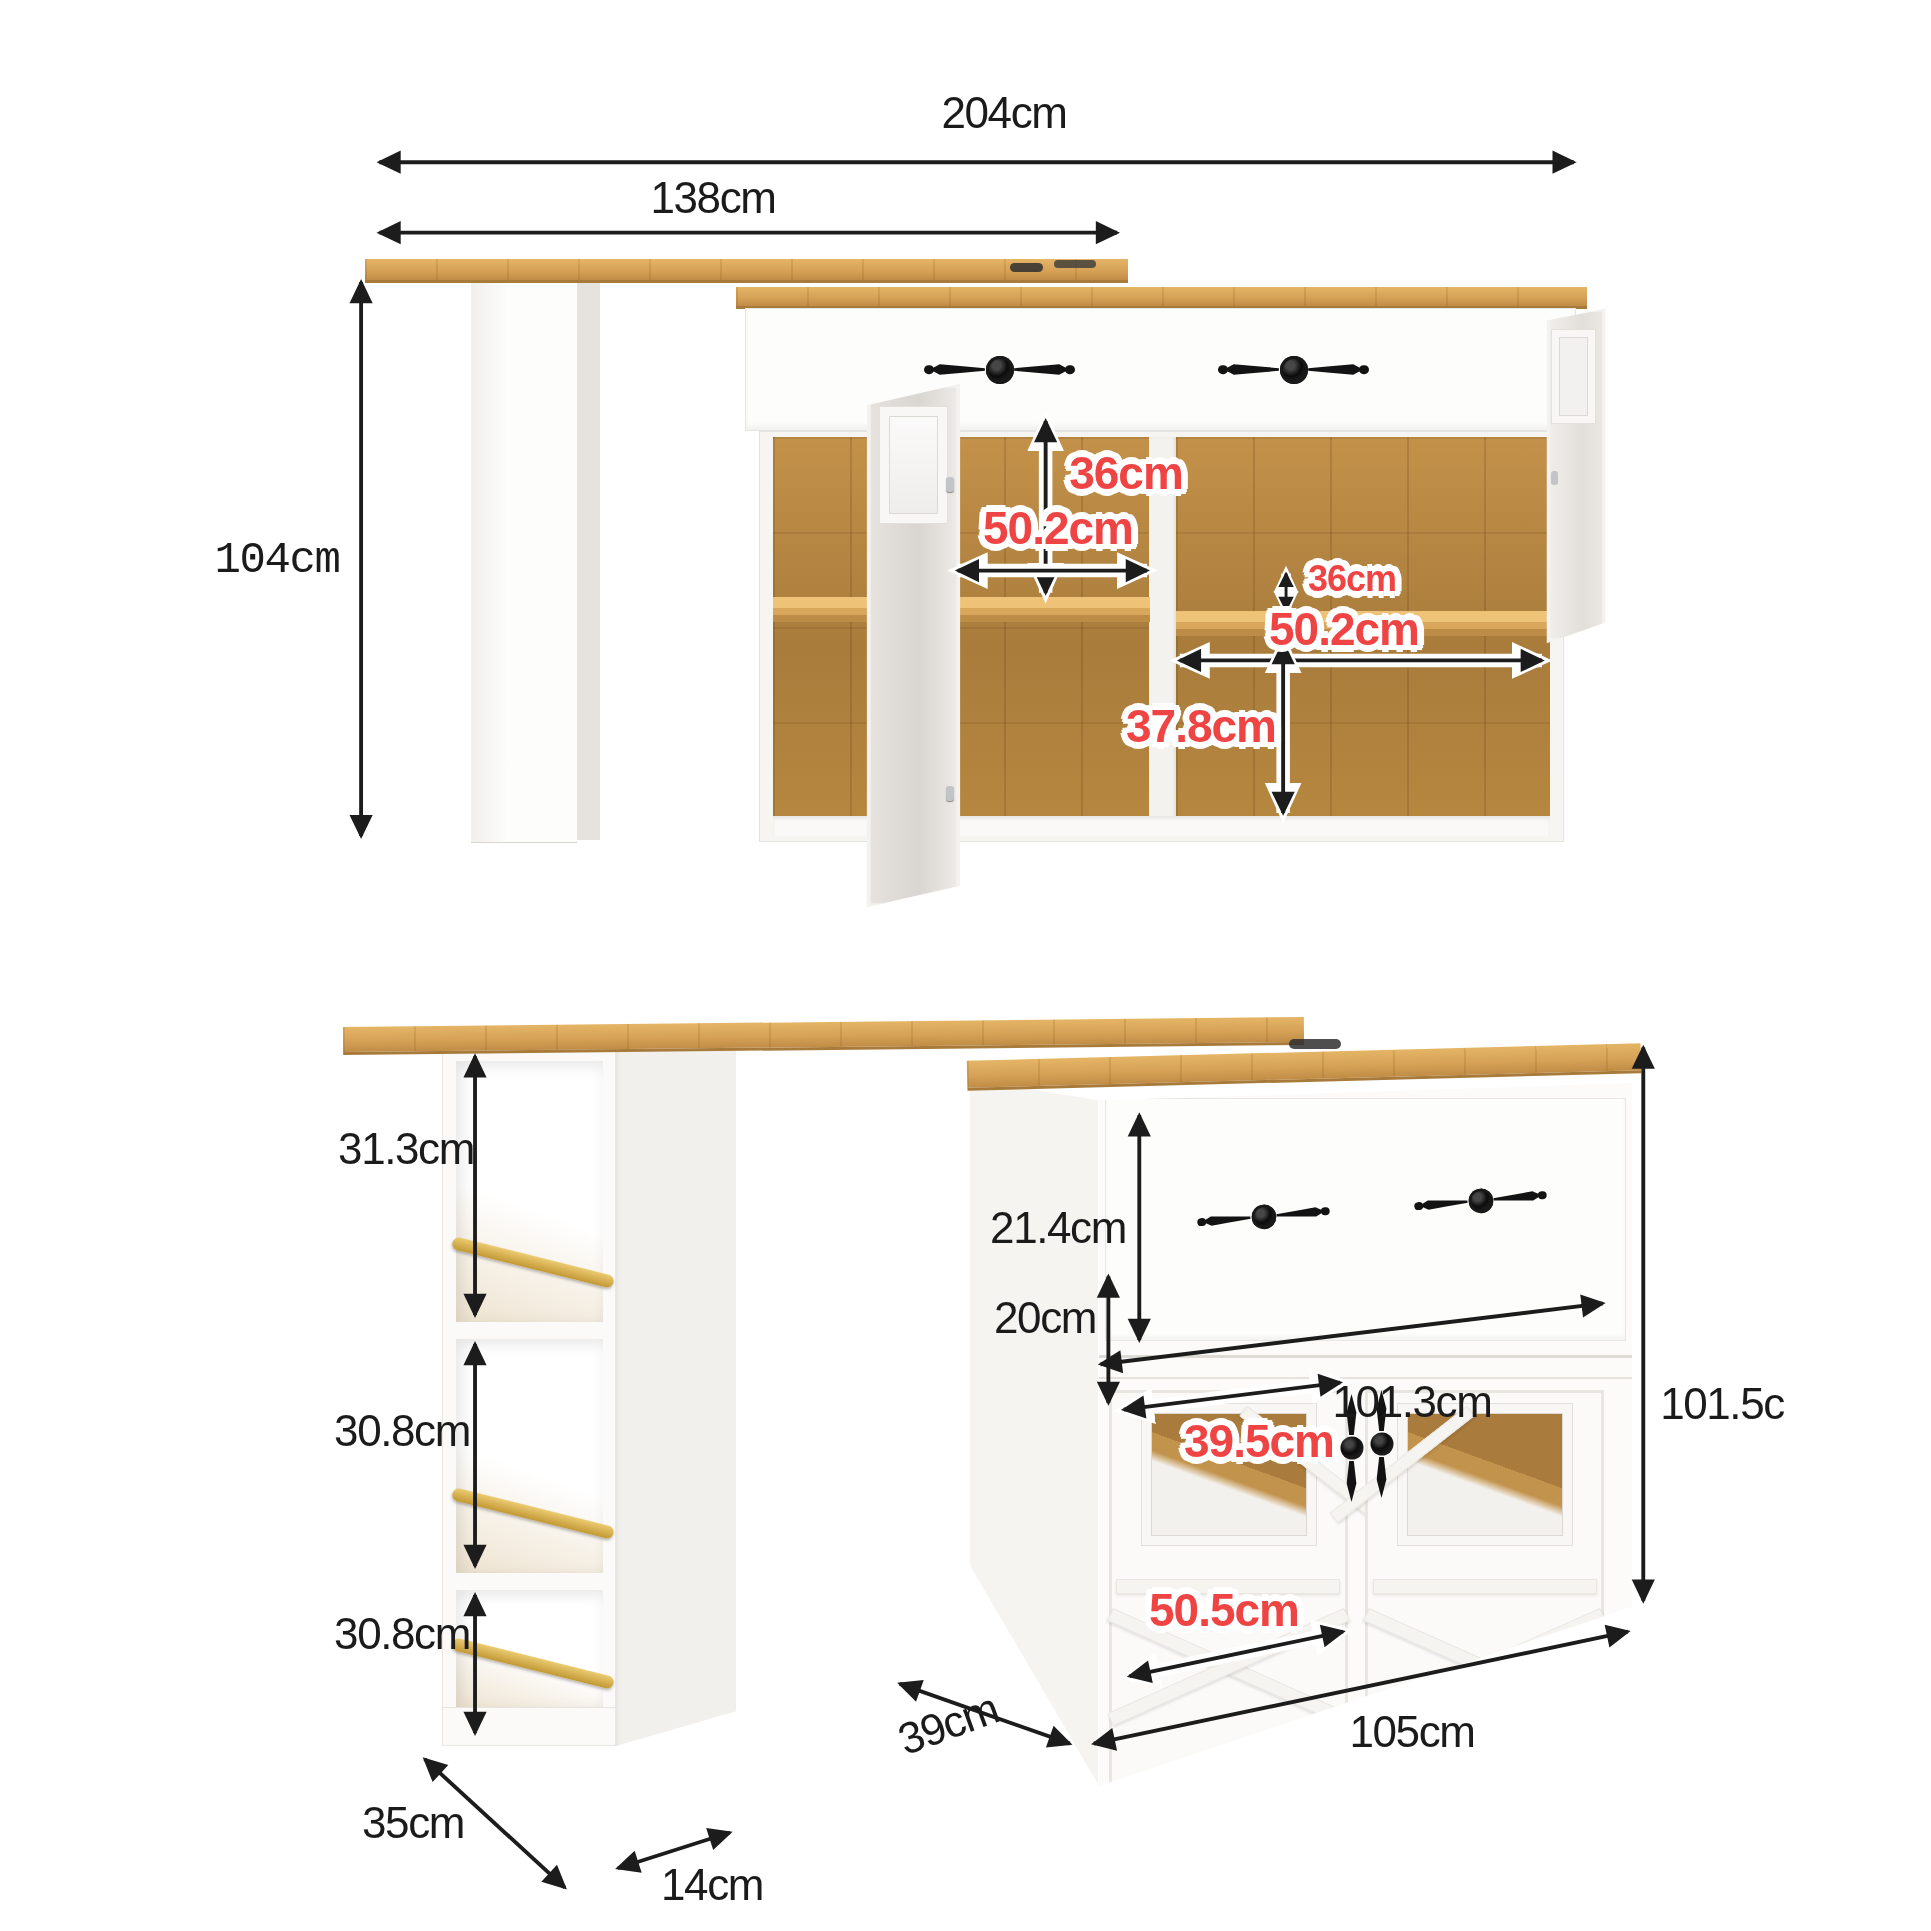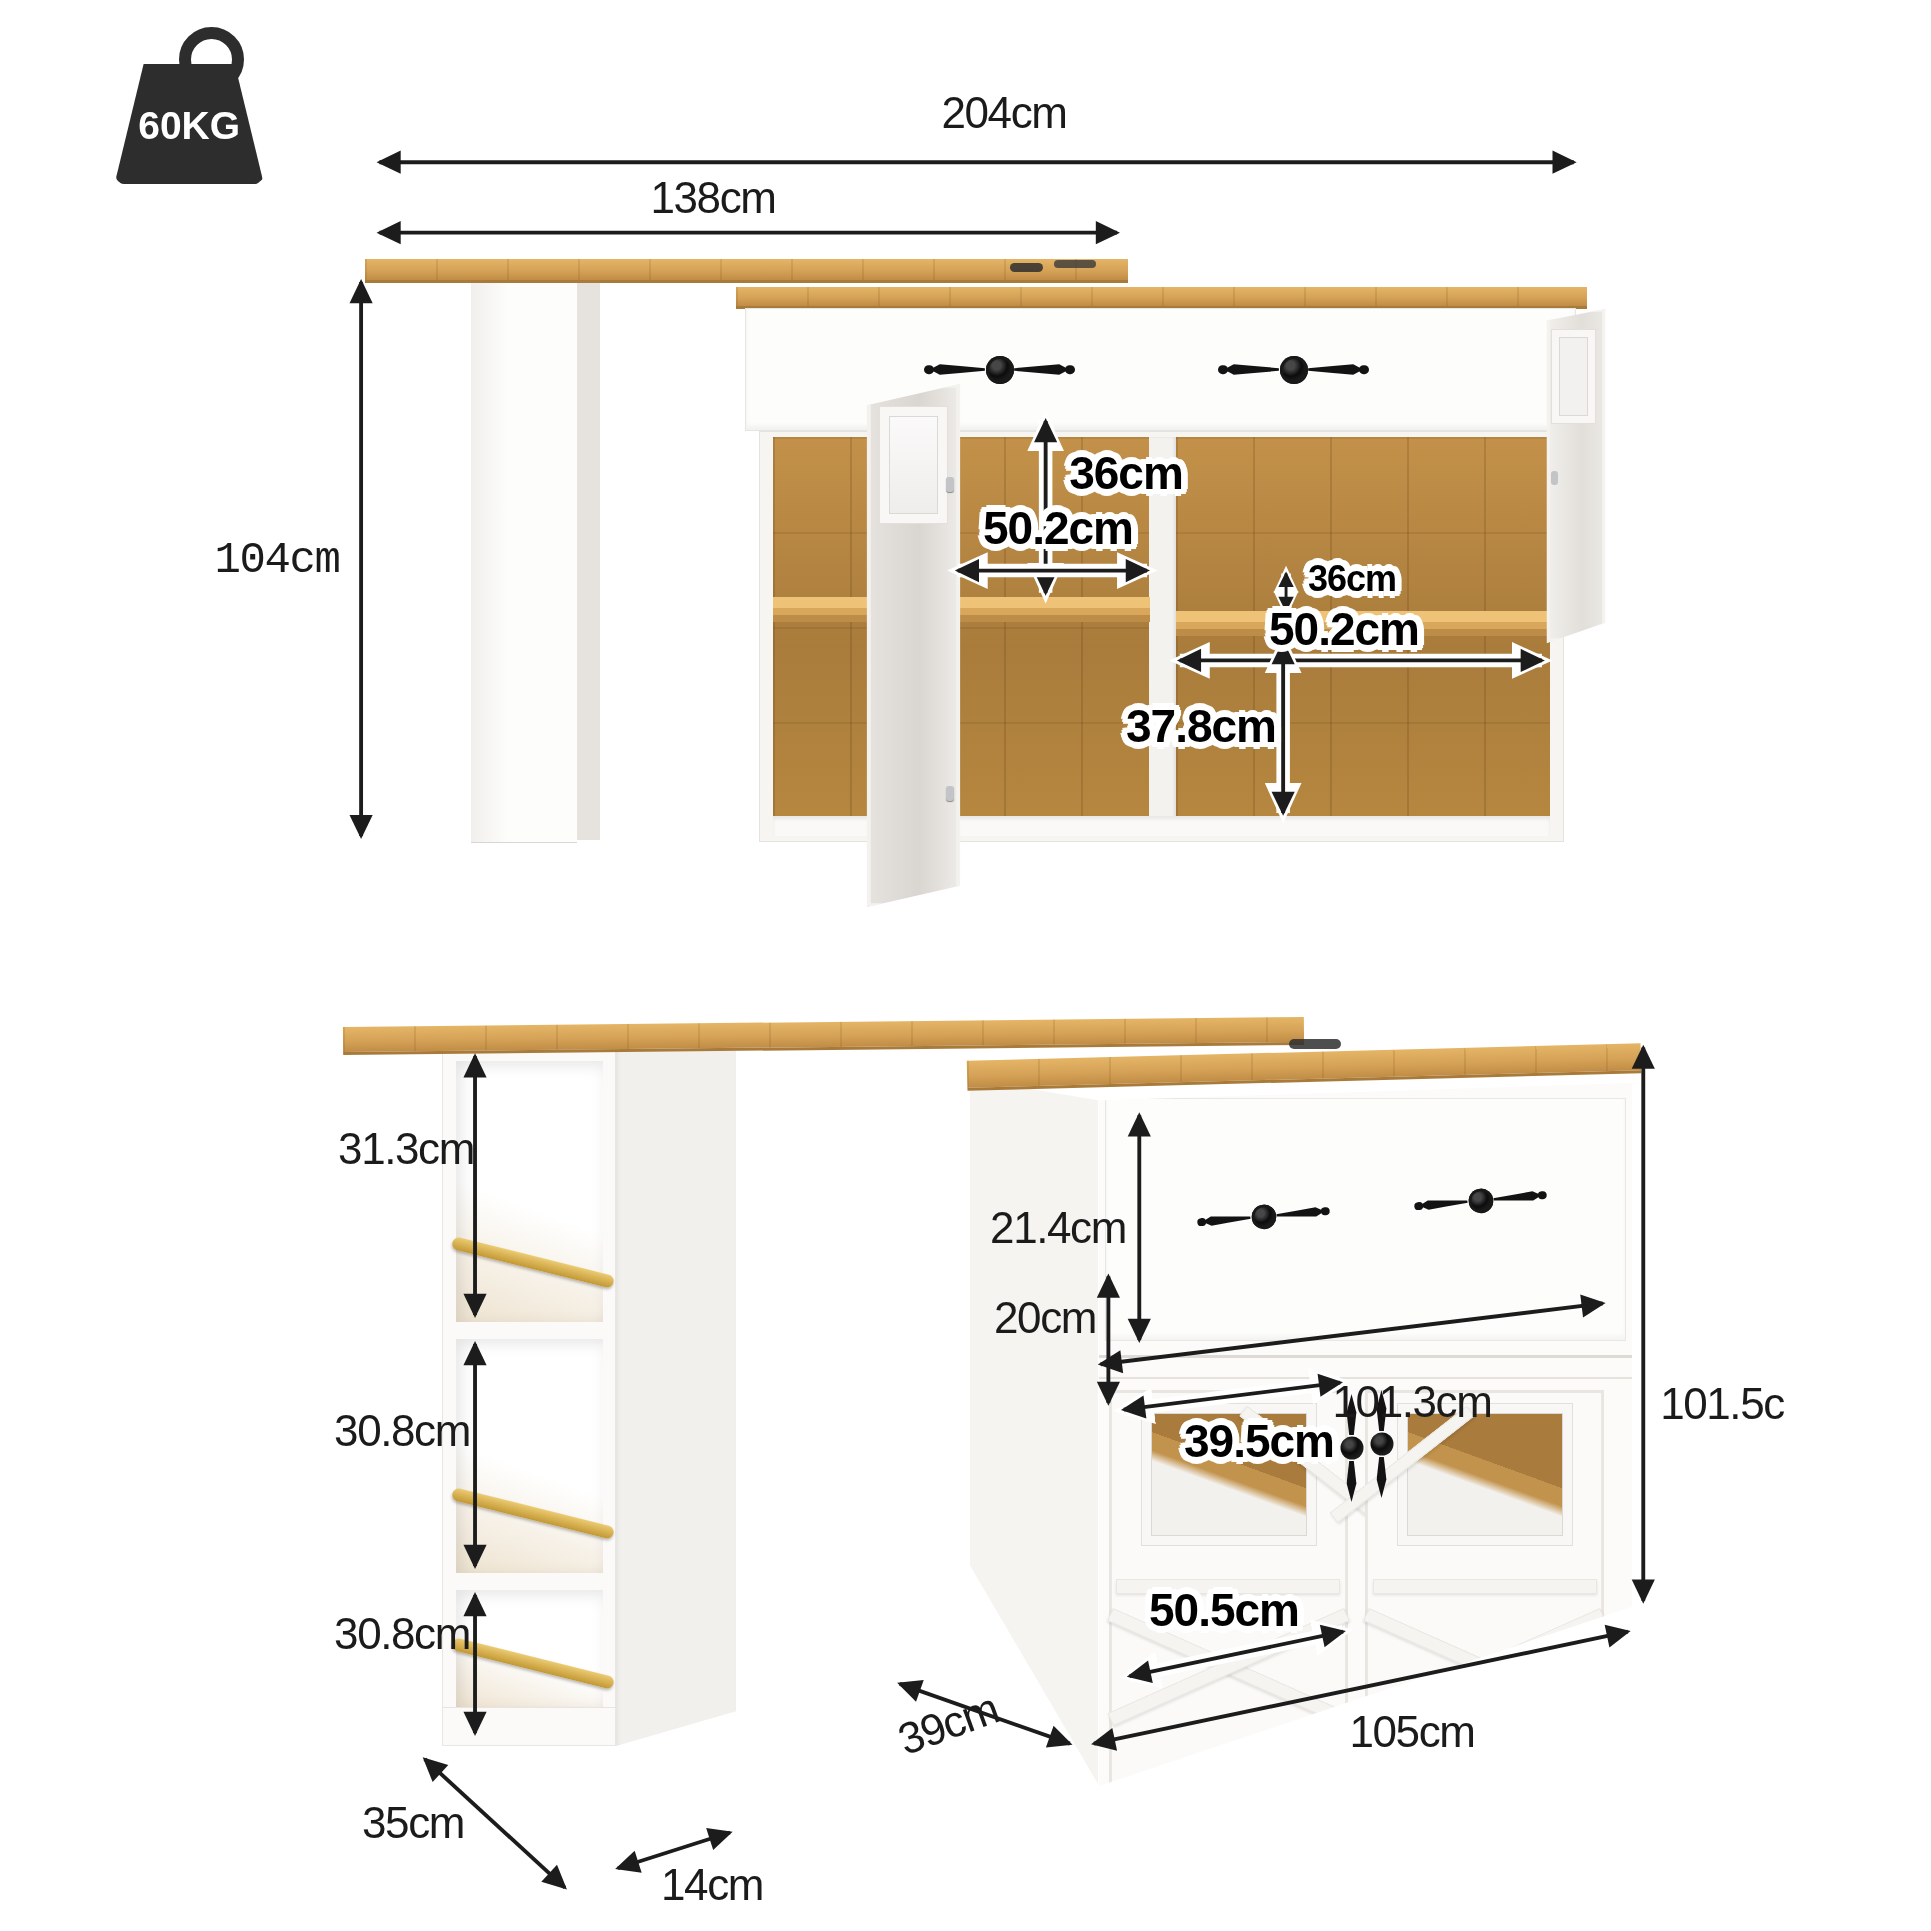--- a/index.html
+++ b/index.html
@@ -4,21 +4,21 @@
 <style>
   html,body{margin:0;padding:0;background:#fff;}
   #canvas{position:relative;width:1931px;height:1931px;background:#fff;overflow:hidden;
           font-family:"Liberation Sans",sans-serif;}
   .abs{position:absolute;}
 
   
   .dim{position:absolute;transform:translate(-50%,-50%);font:400 44px/1 "Liberation Sans",sans-serif;
        color:#1b1b1b;letter-spacing:-1.4px;white-space:nowrap;z-index:7;}
   .odim{position:absolute;transform:translate(-50%,-50%);font:700 46px/1 "Liberation Sans",sans-serif;
-       color:#000000;letter-spacing:-1px;white-space:nowrap;z-index:7;
+       color:#ef4444;letter-spacing:-1px;white-space:nowrap;z-index:7;
        text-shadow:-4.8px -4.8px 0 #fff,4.8px -4.8px 0 #fff,-4.8px 4.8px 0 #fff,4.8px 4.8px 0 #fff,
                    -6.8px 0 0 #fff,6.8px 0 0 #fff,0 -6.8px 0 #fff,0 6.8px 0 #fff,
                    -5.8px 2.9px 0 #fff,5.8px 2.9px 0 #fff,-5.8px -2.9px 0 #fff,5.8px -2.9px 0 #fff;}
   .odim.sm{font-size:36px;}
   .rot{transform:translate(-50%,-50%) rotate(-20deg);}
 
   
   .wood{background:
      repeating-linear-gradient(90deg,rgba(122,78,22,.16) 0 1.9px,rgba(0,0,0,0) 1.9px 71px),
      linear-gradient(180deg,#e5b566 0%,#d5a257 55%,#c18d46 100%);
@@ -58,28 +58,20 @@
             box-shadow:0 0 0 1px #e3e0db, inset 0 0 0 1px #dcd9d4;}
   .barn-bar{position:absolute;background:#f6f4f1;box-shadow:0 1.9px 2.9px rgba(0,0,0,.10), inset 0 0 0 1px #eae7e2;}
 
   svg.overlay{position:absolute;left:0;top:0;z-index:5;pointer-events:none;}
 </style>
 </head>
 <body>
 
 <div id="canvas">
 
-  <div class="abs" style="left:106px;top:27px;width:183px;height:159px;">
-    <div class="abs" style="left:73px;top:0;width:41px;height:41px;border:12.6px solid #2d2d2d;border-radius:50%;"></div>
-    <div class="abs" style="left:9.7px;top:37px;width:147px;height:120px;background:#2d2d2d;border-radius:7.7px;
-                clip-path:polygon(19% 0,81% 0,100% 96%,96% 100%,4% 100%,0 96%);">
-      <div style="position:absolute;left:0;right:0;top:42px;text-align:center;color:#fff;
-                  font:700 39px/1 'Liberation Sans',sans-serif;">60KG</div>
-    </div>
-  </div>
 
   <div class="abs wood" style="left:365px;top:259px;width:763px;height:21px;z-index:3;"></div>
   <div class="abs" style="left:1010px;top:263px;width:33px;height:8.7px;background:#2f2f2f;border-radius:4.8px;opacity:.85;z-index:4;"></div>
   <div class="abs" style="left:1054px;top:260px;width:42px;height:7.7px;background:#3a3a3a;border-radius:4.8px;opacity:.8;z-index:4;"></div>
 
   <div class="abs" style="left:471px;top:280px;width:106px;height:562px;background:linear-gradient(90deg,#f1efec,#fdfdfc 35%);border-bottom:1.9px solid #d9d6d1;"></div>
   <div class="abs side-panel" style="left:577px;top:280px;width:23px;height:560px;background:#e6e3df;"></div>
 
   <div class="abs wood" style="left:736px;top:287px;width:851px;height:19.3px;z-index:2;"></div>
   <div class="abs white-panel" style="left:745px;top:308px;width:831px;height:123px;box-shadow:inset 0 -3.9px 5.8px rgba(0,0,0,.05);z-index:2;"></div>

